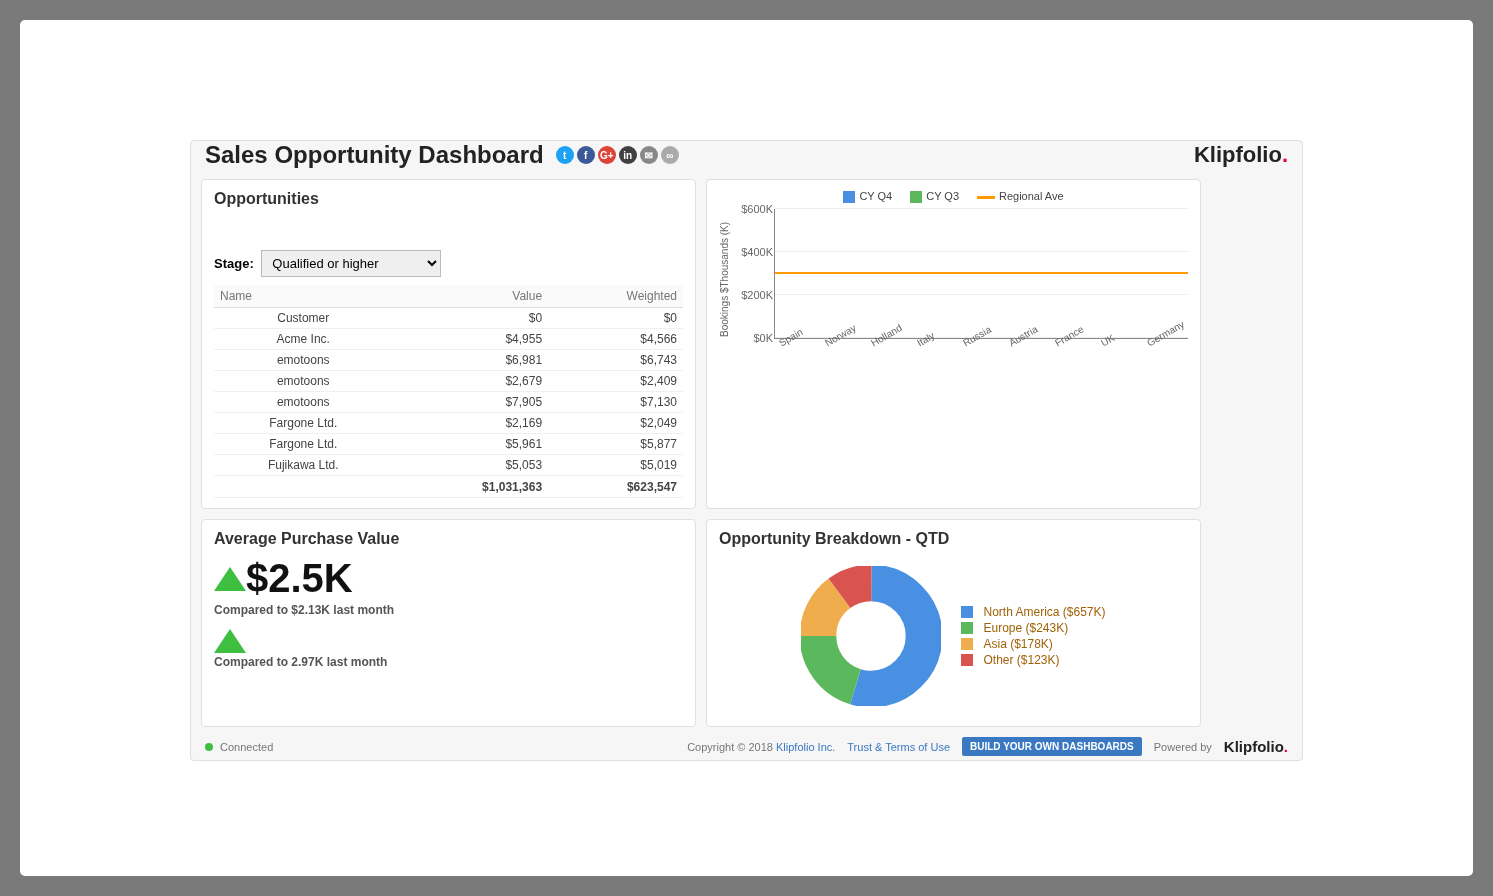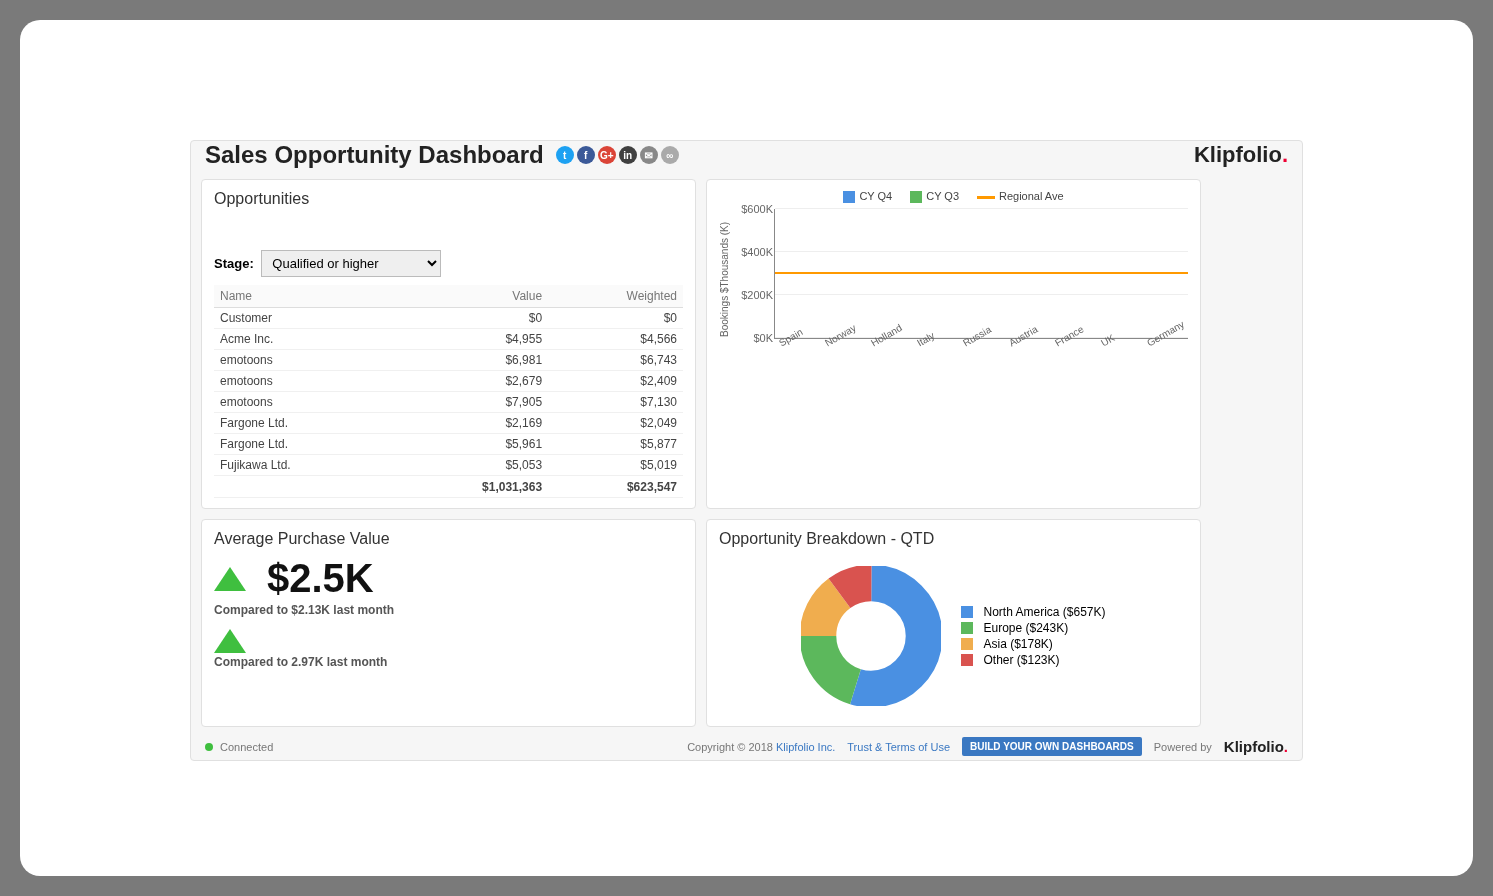--- a/index.html
+++ b/index.html
@@ -5,21 +5,21 @@
   * { box-sizing: border-box; margin: 0; padding: 0; }
   body {
     background: #7a7a7a;
     font-family: "Segoe UI", Arial, sans-serif;
     width: 1493px;
     height: 896px;
     padding: 20px;
   }
   .window {
     background: #fff;
-    border-radius: 20px;
+    border-radius: 5px;
     width: 100%;
     height: 100%;
     padding: 120px 170px 96px 170px;
     position: relative;
   }
   .dash {
     background: #f6f6f6;
     border: 1px solid #e0e0e0;
     border-radius: 4px;
     padding: 0;
@@ -55,33 +55,33 @@
     grid-template-rows: auto auto;
     gap: 10px;
     padding: 0 10px;
   }
   .card {
     background: #fff;
     border: 1px solid #e0e0e0;
     border-radius: 4px;
     padding: 10px 12px;
   }
-  .card-title { font-size: 16px; font-weight: 400; color:#333; margin-bottom: 8px; }
+  .card-title { font-size: 16px; font-weight: 700; color:#333; margin-bottom: 8px; }
   .stage-row { font-size: 13px; margin-bottom: 8px; margin-top: 42px; }
   .stage-row label { font-weight: 700; margin-right: 4px; }
   .stage-row select {
     padding: 4px 6px; border: 1px solid #bbb; font-size: 13px; width: 180px;
   }
   table.op-table { width: 100%; border-collapse: collapse; font-size: 12px; color:#444; }
   table.op-table th {
     text-align: left; font-weight: 500; color:#777; border-bottom: 1px solid #ddd;
     padding: 4px 6px; background:#fafafa;
   }
   table.op-table th.num, table.op-table td.num { text-align: right; }
-  table.op-table td { padding: 3px 6px; border-bottom: 1px solid #f0f0f0; }
+  table.op-table td { padding: 3px 6px; border-bottom: 1px solid #f0f0f0; text-align: center; }
   table.op-table tfoot td { font-weight: 600; border-top: 1px solid #ccc; padding-top:4px; }
   
   .barchart-wrap { display:flex; gap:4px; }
   .ylab { writing-mode: vertical-rl; transform: rotate(180deg);
     font-size: 10px; color:#666; text-align:center; }
   .barchart { flex:1; }
   .legend { display:flex; justify-content:center; gap:18px; font-size:11px; color:#444; margin-bottom:6px;}
   .leg-sq { width:12px; height:12px; display:inline-block; margin-right:4px; vertical-align:middle;}
   .leg-ln { width:18px; height:3px; display:inline-block; margin-right:4px; vertical-align:middle;}
   .plot {
@@ -93,29 +93,29 @@
   .reg-line { position:absolute; left:0; right:0; height:2px; background:#f90; }
   .bars { position:absolute; left:0; right:0; bottom:0; top:0; display:flex; justify-content:space-around; align-items:flex-end; }
   .bar-group { display:flex; gap:2px; align-items:flex-end; }
   .bar { width:14px; }
   .bar.q4 { background:#4a90e2; }
   .bar.q3 { background:#5cb85c; }
   .xticks { display:flex; justify-content:space-around; margin-left:40px; font-size:10px; color:#666; }
   .xticks span { transform: rotate(-30deg); transform-origin: top left; display:inline-block; width:40px; }
   
   .apv-block { margin-bottom: 12px; }
-  .apv-row { display:flex; align-items:center; gap:21px; }
+  .apv-row { display:flex; align-items:center; gap:0; }
   .tri-up { width:0; height:0; border-left:16px solid transparent; border-right:16px solid transparent;
     border-bottom:24px solid #3fbf3f; }
   .big-val { font-size: 40px; font-weight: 800; color:#111; }
   .compare { font-size: 12px; font-weight:700; color:#555; margin-top:2px; }
   
   .donut-wrap { display:flex; gap:20px; align-items:center; justify-content:center; padding:10px 0; }
   .donut { width:140px; height:140px; }
-  .donut-legend { font-size:12px; color:#000000; }
+  .donut-legend { font-size:12px; color:#a16207; }
   .donut-legend div { margin:2px 0; display:flex; align-items:center; gap:6px;}
   
   .footer {
     display:flex; align-items:center; justify-content:space-between;
     font-size:11px; color:#777; padding: 10px 14px 4px 14px;
   }
   .status-dot { width:8px; height:8px; background:#3fbf3f; border-radius:50%; display:inline-block; margin-right:4px;}
   .footer-right { display:flex; align-items:center; gap:12px; }
   .footer a { color:#3a78c2; text-decoration:none; }
   .build-btn {

